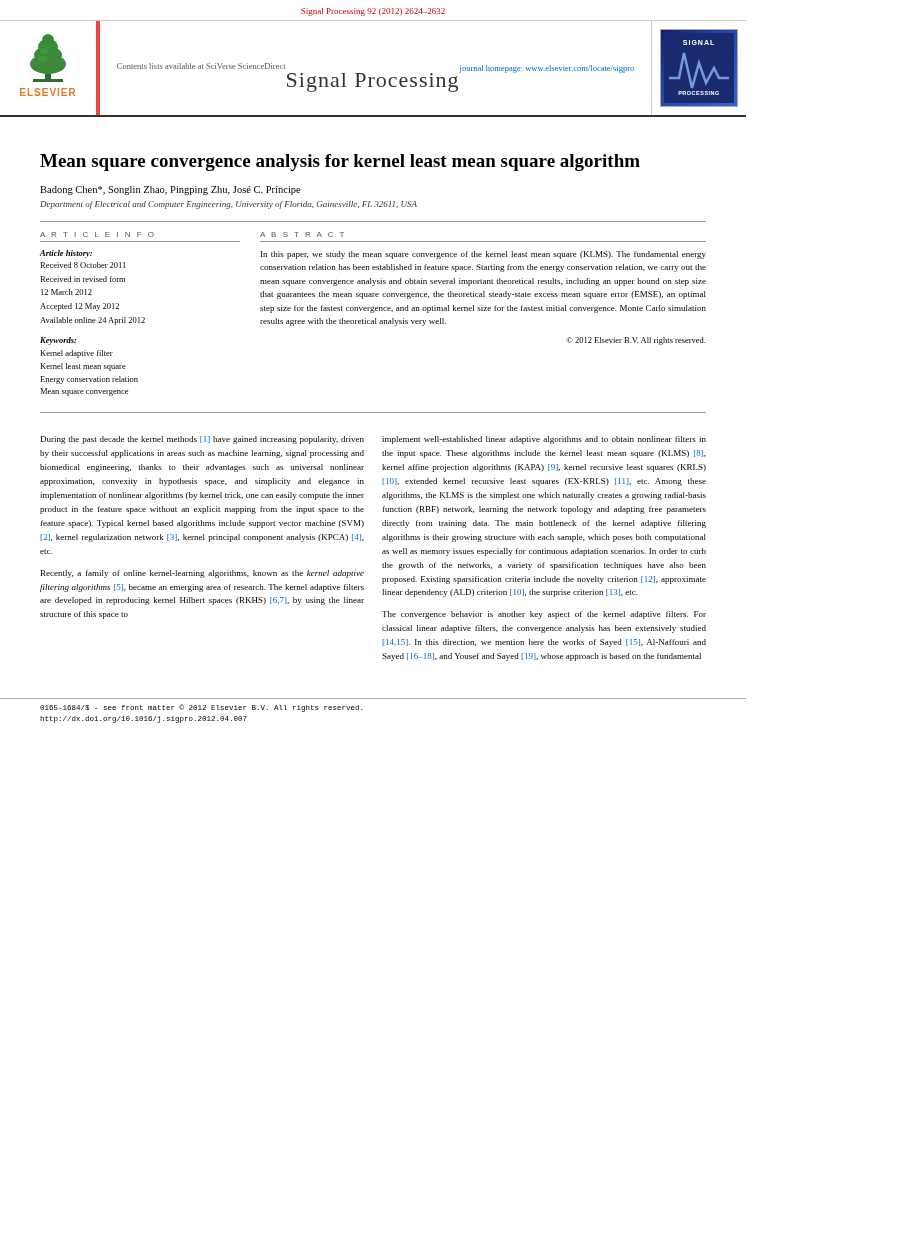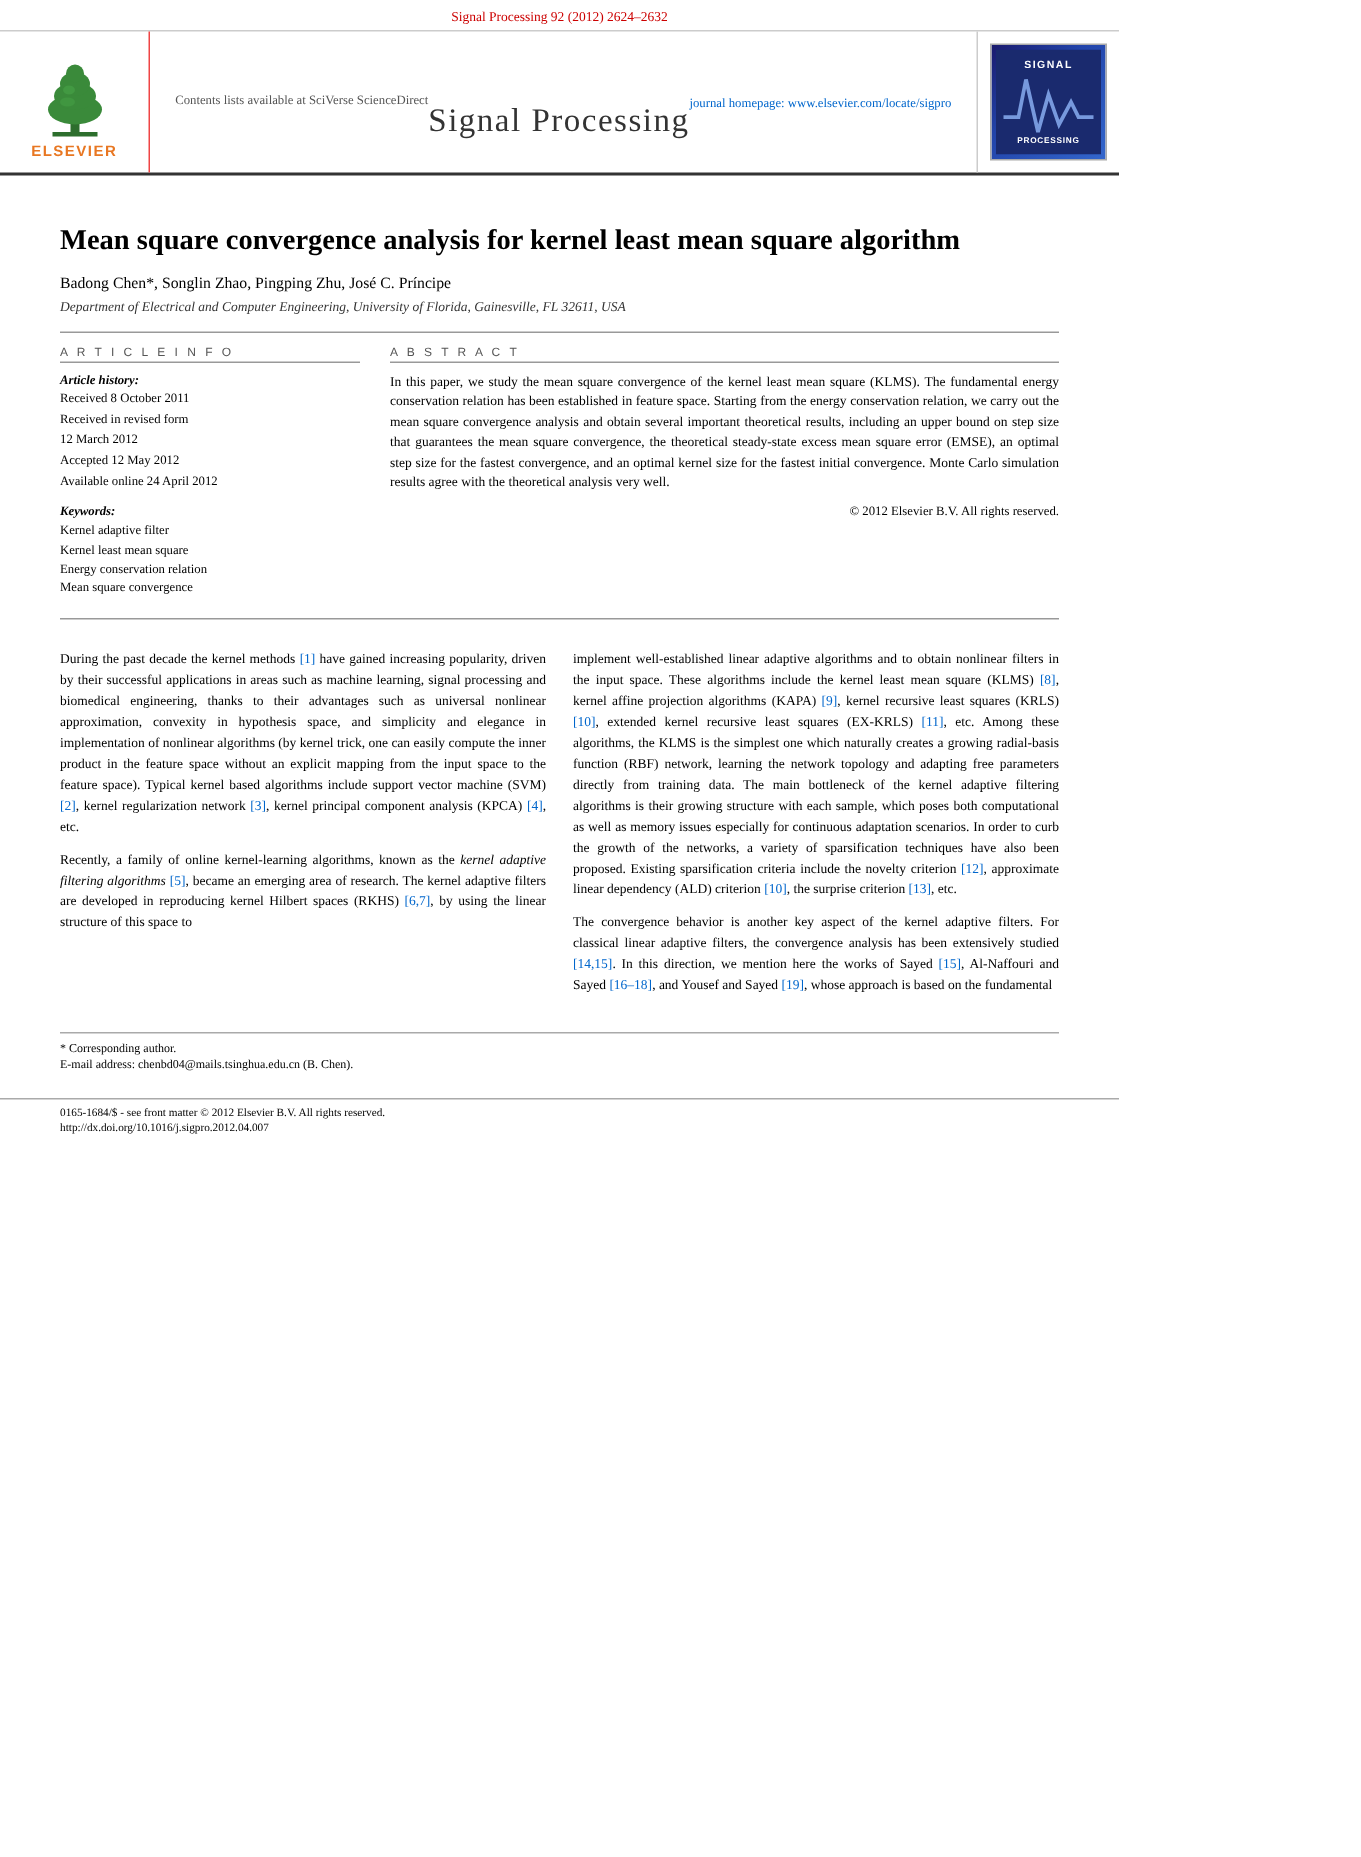--- a/index.html
+++ b/index.html
@@ -28,23 +28,23 @@
     
     .journal-header {
       display: flex;
       align-items: stretch;
       border-bottom: 2px solid #333;
       padding: 0;
     }
     .journal-header-left {
       width: 100px;
       display: flex;
-      align-items: flex-end;
+      align-items: flex-start;
       justify-content: center;
-      border-right: 1px solid #ef4444;
+      border-right: 4px solid #ef4444;
       padding: 8px;
     }
     .elsevier-logo {
       display: flex;
       flex-direction: column;
       align-items: center;
     }
     .elsevier-tree {
       width: 60px;
       height: 55px;
@@ -229,20 +229,21 @@
       font-style: italic;
     }
     
     .footer {
       margin-top: 16px;
       border-top: 1px solid #aaa;
       padding-top: 4px;
       padding-left: 40px;
       padding-right: 40px;
       padding-bottom: 8px;
+      font-family: Liberation Mono, monospace;
     }
     .footer-note {
       font-size: 7.5px;
       color: #000;
       line-height: 1.4;
     }
     .footnote-section {
       margin-top: 6px;
       border-top: 1px solid #aaa;
       padding-top: 4px;
@@ -370,28 +371,19 @@
           </p>
           <p class="body-text">
             The convergence behavior is another key aspect of the kernel adaptive filters. For classical linear adaptive filters, the convergence analysis has been extensively studied <span class="ref">[14,15]</span>. In this direction, we mention here the works of Sayed <span class="ref">[15]</span>, Al-Naffouri and Sayed <span class="ref">[16–18]</span>, and Yousef and Sayed <span class="ref">[19]</span>, whose approach is based on the fundamental
           </p>
         </div>
       </div>
     </div>
 
   </div>
 
-  <div class="footnote-section">
-    <div class="footnote-text">
-      <span>* Corresponding author.</span>
-    </div>
-    <div class="footnote-text">
-      <span>E-mail address:</span>
-      <span>chenbd04@mails.tsinghua.edu.cn (B. Chen).</span>
-    </div>
-  </div>
 
   <div class="footer">
     <div class="footer-note">0165-1684/$ - see front matter © 2012 Elsevier B.V. All rights reserved.</div>
     <div class="footer-note">http://dx.doi.org/10.1016/j.sigpro.2012.04.007</div>
   </div>
 
 </div>
 
 </body></html>

